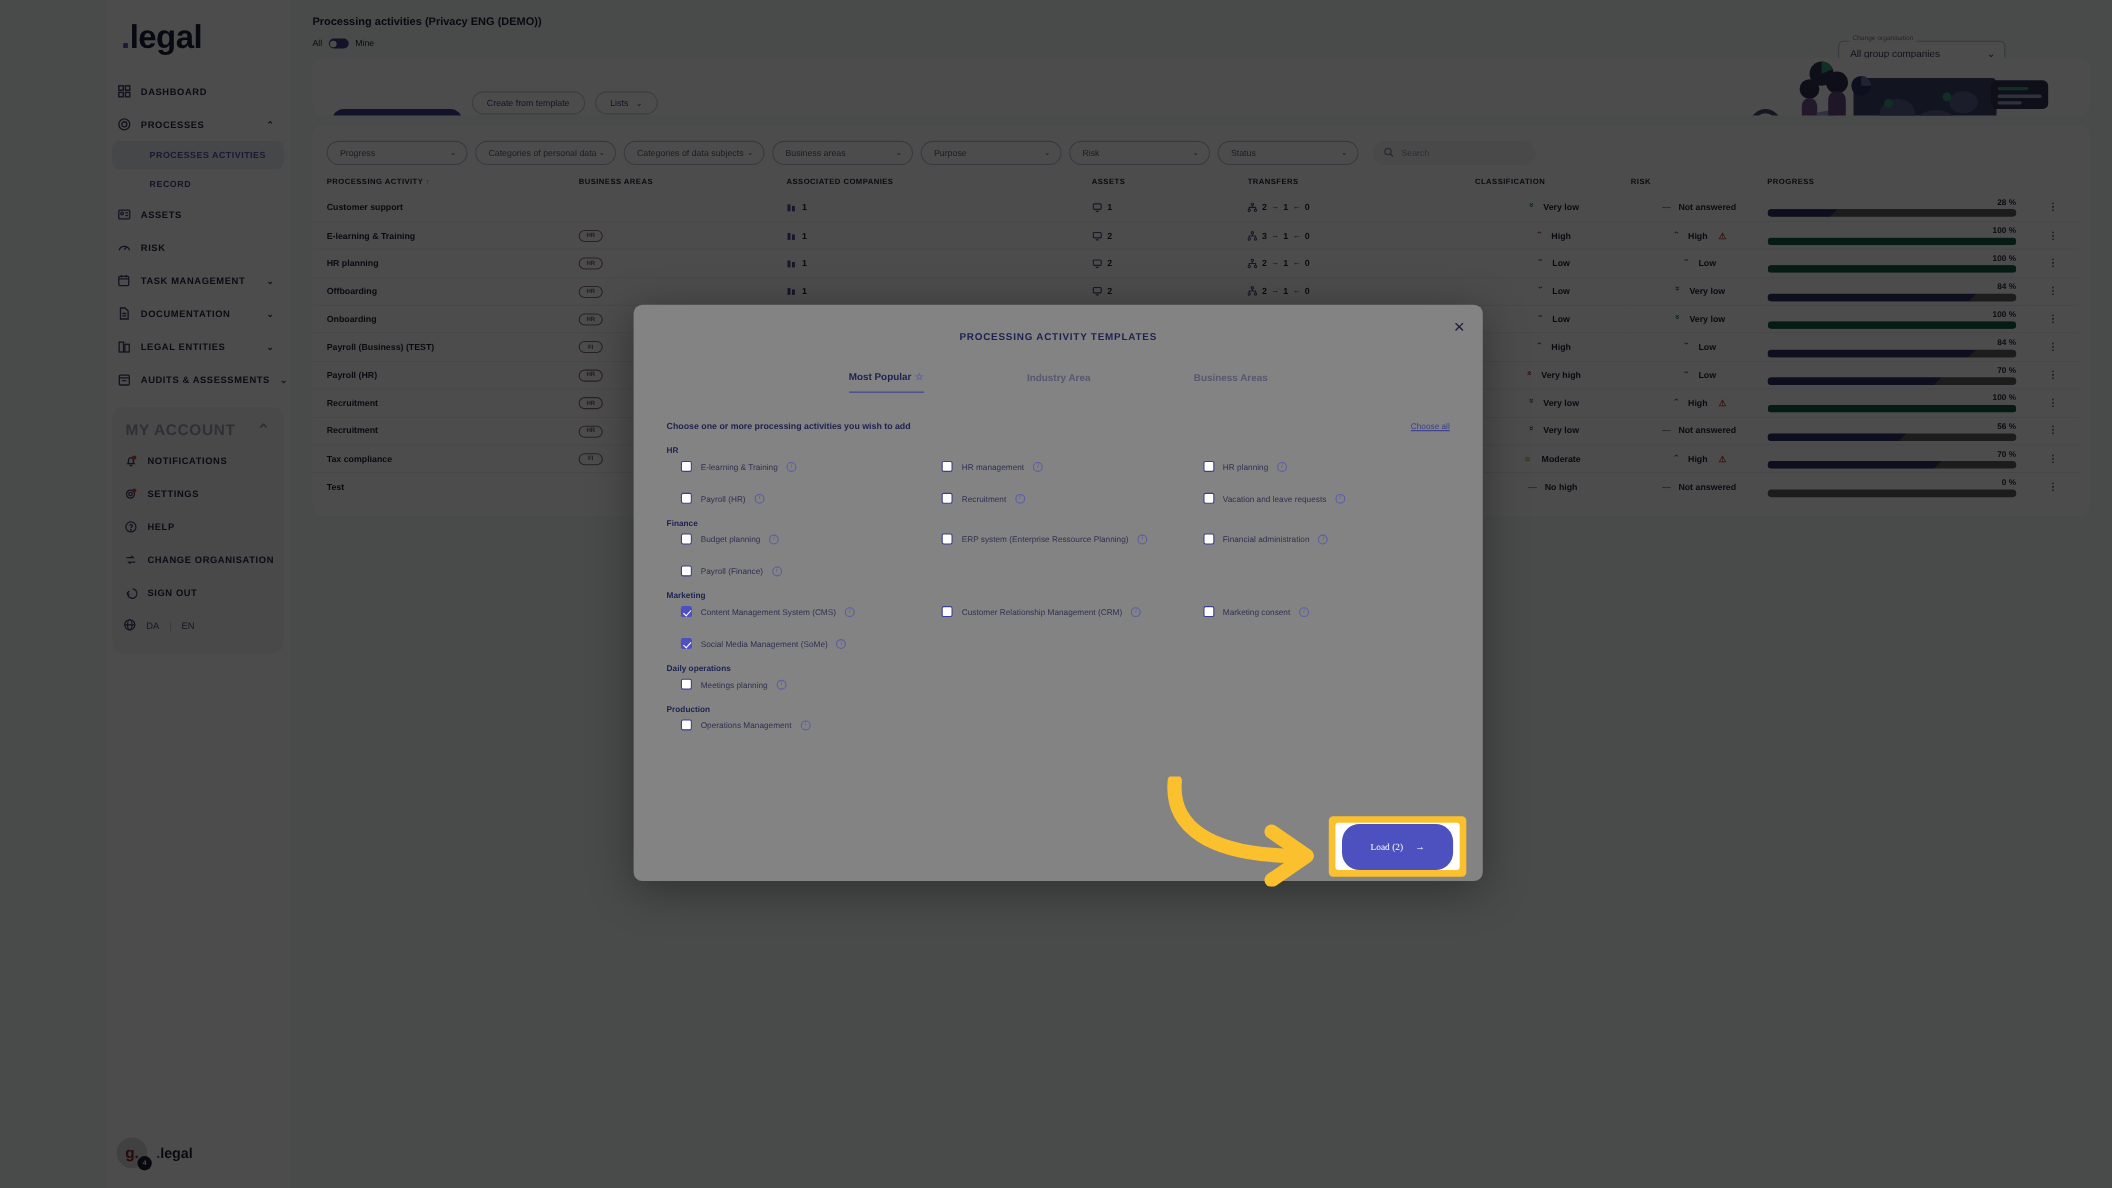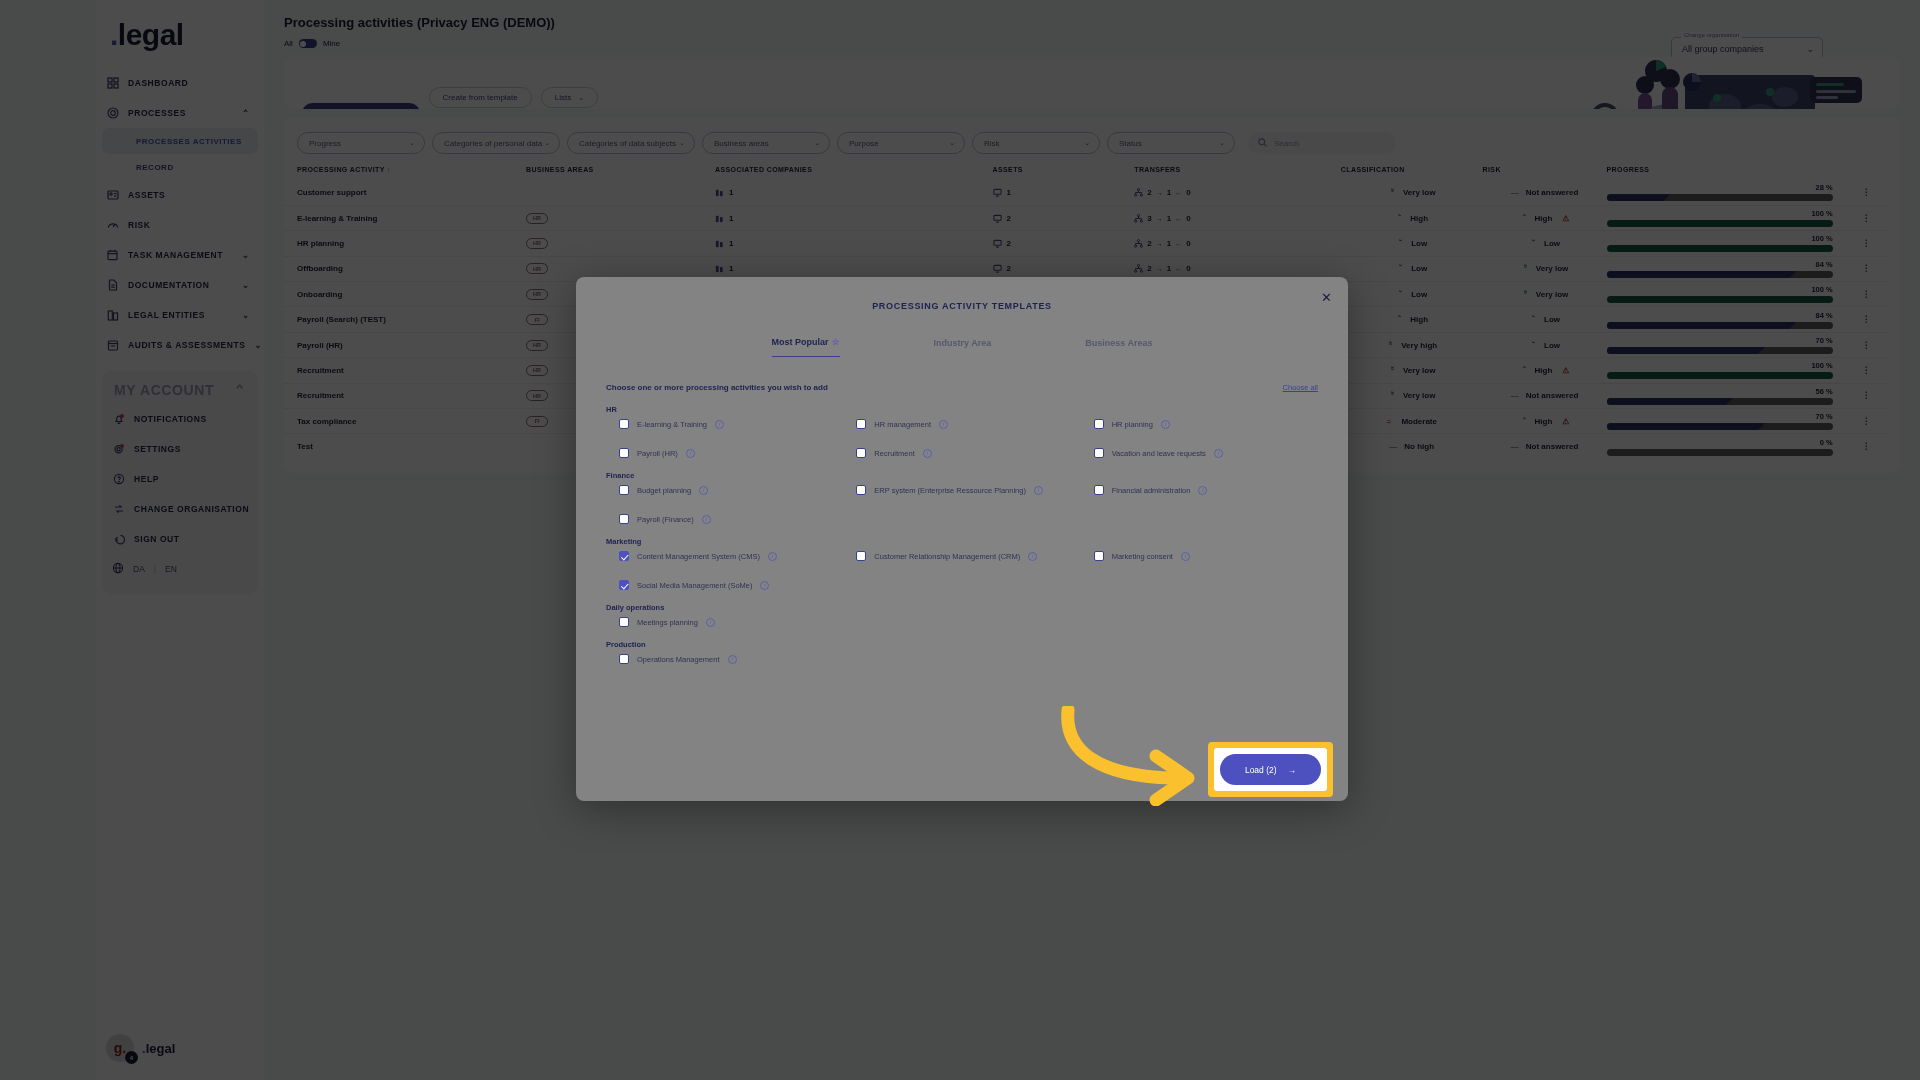--- a/index.html
+++ b/index.html
@@ -63,21 +63,21 @@
   .footer-logo { position:absolute; left:10px; bottom:18px; display:flex; align-items:center; gap:8px;}
   .g-circle { position:relative; width:28px; height:28px; border-radius:50%; background:#d8d8d8;
     display:flex; align-items:center; justify-content:center; font-size:14px; font-weight:700; color:#9b1c1c;}
   .g-badge { position:absolute; right:-4px; bottom:-2px; width:13px; height:13px; border-radius:50%;
     background:#1b1c3a; color:#fff; font-size:6px; display:flex; align-items:center; justify-content:center;}
   .footer-legal { font-size:13px; font-weight:700; color:#1b1c3a;}
   .footer-legal .dot{ color:#4c51bf;}
 
   
   .main { position:absolute; left:264px; top:0; right:0; height:1080px; }
-  .page-title { font-size:13px; font-weight:700; color:#1b1c3a; padding: 15px 0 0 20px;}
+  .page-title { font-size:10px; font-weight:700; color:#1b1c3a; padding: 15px 0 0 20px;}
   .toggle-row { display:flex; align-items:center; gap:6px; padding: 9px 0 0 20px; font-size:8px; color:#1b1c3a;}
   .switch { width:18px; height:9px; border-radius:6px; background:#3b3f8f; position:relative;}
   .switch:after{ content:""; position:absolute; left:1.5px; top:1.5px; width:6px;height:6px;border-radius:50%;background:#fff;}
 
   .card { background:#fff; border-radius:9px; margin: 9px 20px 0 20px; position:relative; overflow:hidden;}
   .card.toolbar { height: 52px; }
   .btn-row { display:flex; align-items:center; gap:9px; padding: 14px 0 0 18px;}
   .btn {
     height:21px; border-radius:11px; display:flex; align-items:center; justify-content:center;
     padding: 0 13px; font-size:8px; cursor:pointer; white-space:nowrap;
@@ -171,22 +171,22 @@
   .info { width:9px; height:9px; border:1px solid #5a5ea8; border-radius:50%; color:#5a5ea8;
     font-size:6px; display:flex; align-items:center; justify-content:center; font-style:italic; flex:none; cursor:pointer;}
 
   .load-highlight {
     position:absolute; left:1208px; top:742px; width:125px; height:55px;
     background:#FBC02D; border-radius:4px; z-index:60;
     display:flex; align-items:center; justify-content:center;
   }
   .load-inner { width:113px; height:43px; background:#fff; border-radius:3px;
     display:flex; align-items:center; justify-content:center;}
-  .load-btn { width:101px; height:31px; background:#4c51bf; border-radius:16px; color:#fff;
-    font-size:8.5px; display:flex; align-items:center; justify-content:center; gap:11px; cursor:pointer;}
+  .load-btn { width:101px; height:42px; background:#4c51bf; border-radius:16px; color:#fff;
+    font-size:8.5px; display:flex; align-items:center; justify-content:center; gap:11px; cursor:pointer;font-family:Liberation Serif, serif;}
   .arrow-svg { position:absolute; left:1060px; top:706px; z-index:59; pointer-events:none;}
 </style>
 </head>
 <body>
 
 <div id="app">
   <div id="base">
 
     <div class="sidebar">
       <div class="brand">
@@ -823,21 +823,21 @@
                     <div class="prog-bar full">
                       <i style="width:100%"></i>
                     </div>
                   </div>
                 </td>
                 <td class="c-mn">
                   <div class="kebab">⋮</div>
                 </td>
               </tr>
               <tr>
-                <td class="c-name">Payroll (Search) (TEST)</td>
+                <td class="c-name">Payroll (Business) (TEST)</td>
                 <td class="c-ba"><span class="tag">FI</span></td>
                 <td class="c-ac">
                   <div class="numcell">
                     <span class="ic">
                       <svg width="9" height="9" viewBox="0 0 10 10" fill="#4a4d8f">
                         <rect x="1" y="2" width="3" height="7"></rect>
                         <rect x="5.5" y="3.5" width="3" height="5.5"></rect>
                       </svg>
                     </span>
                     <span>1</span>

